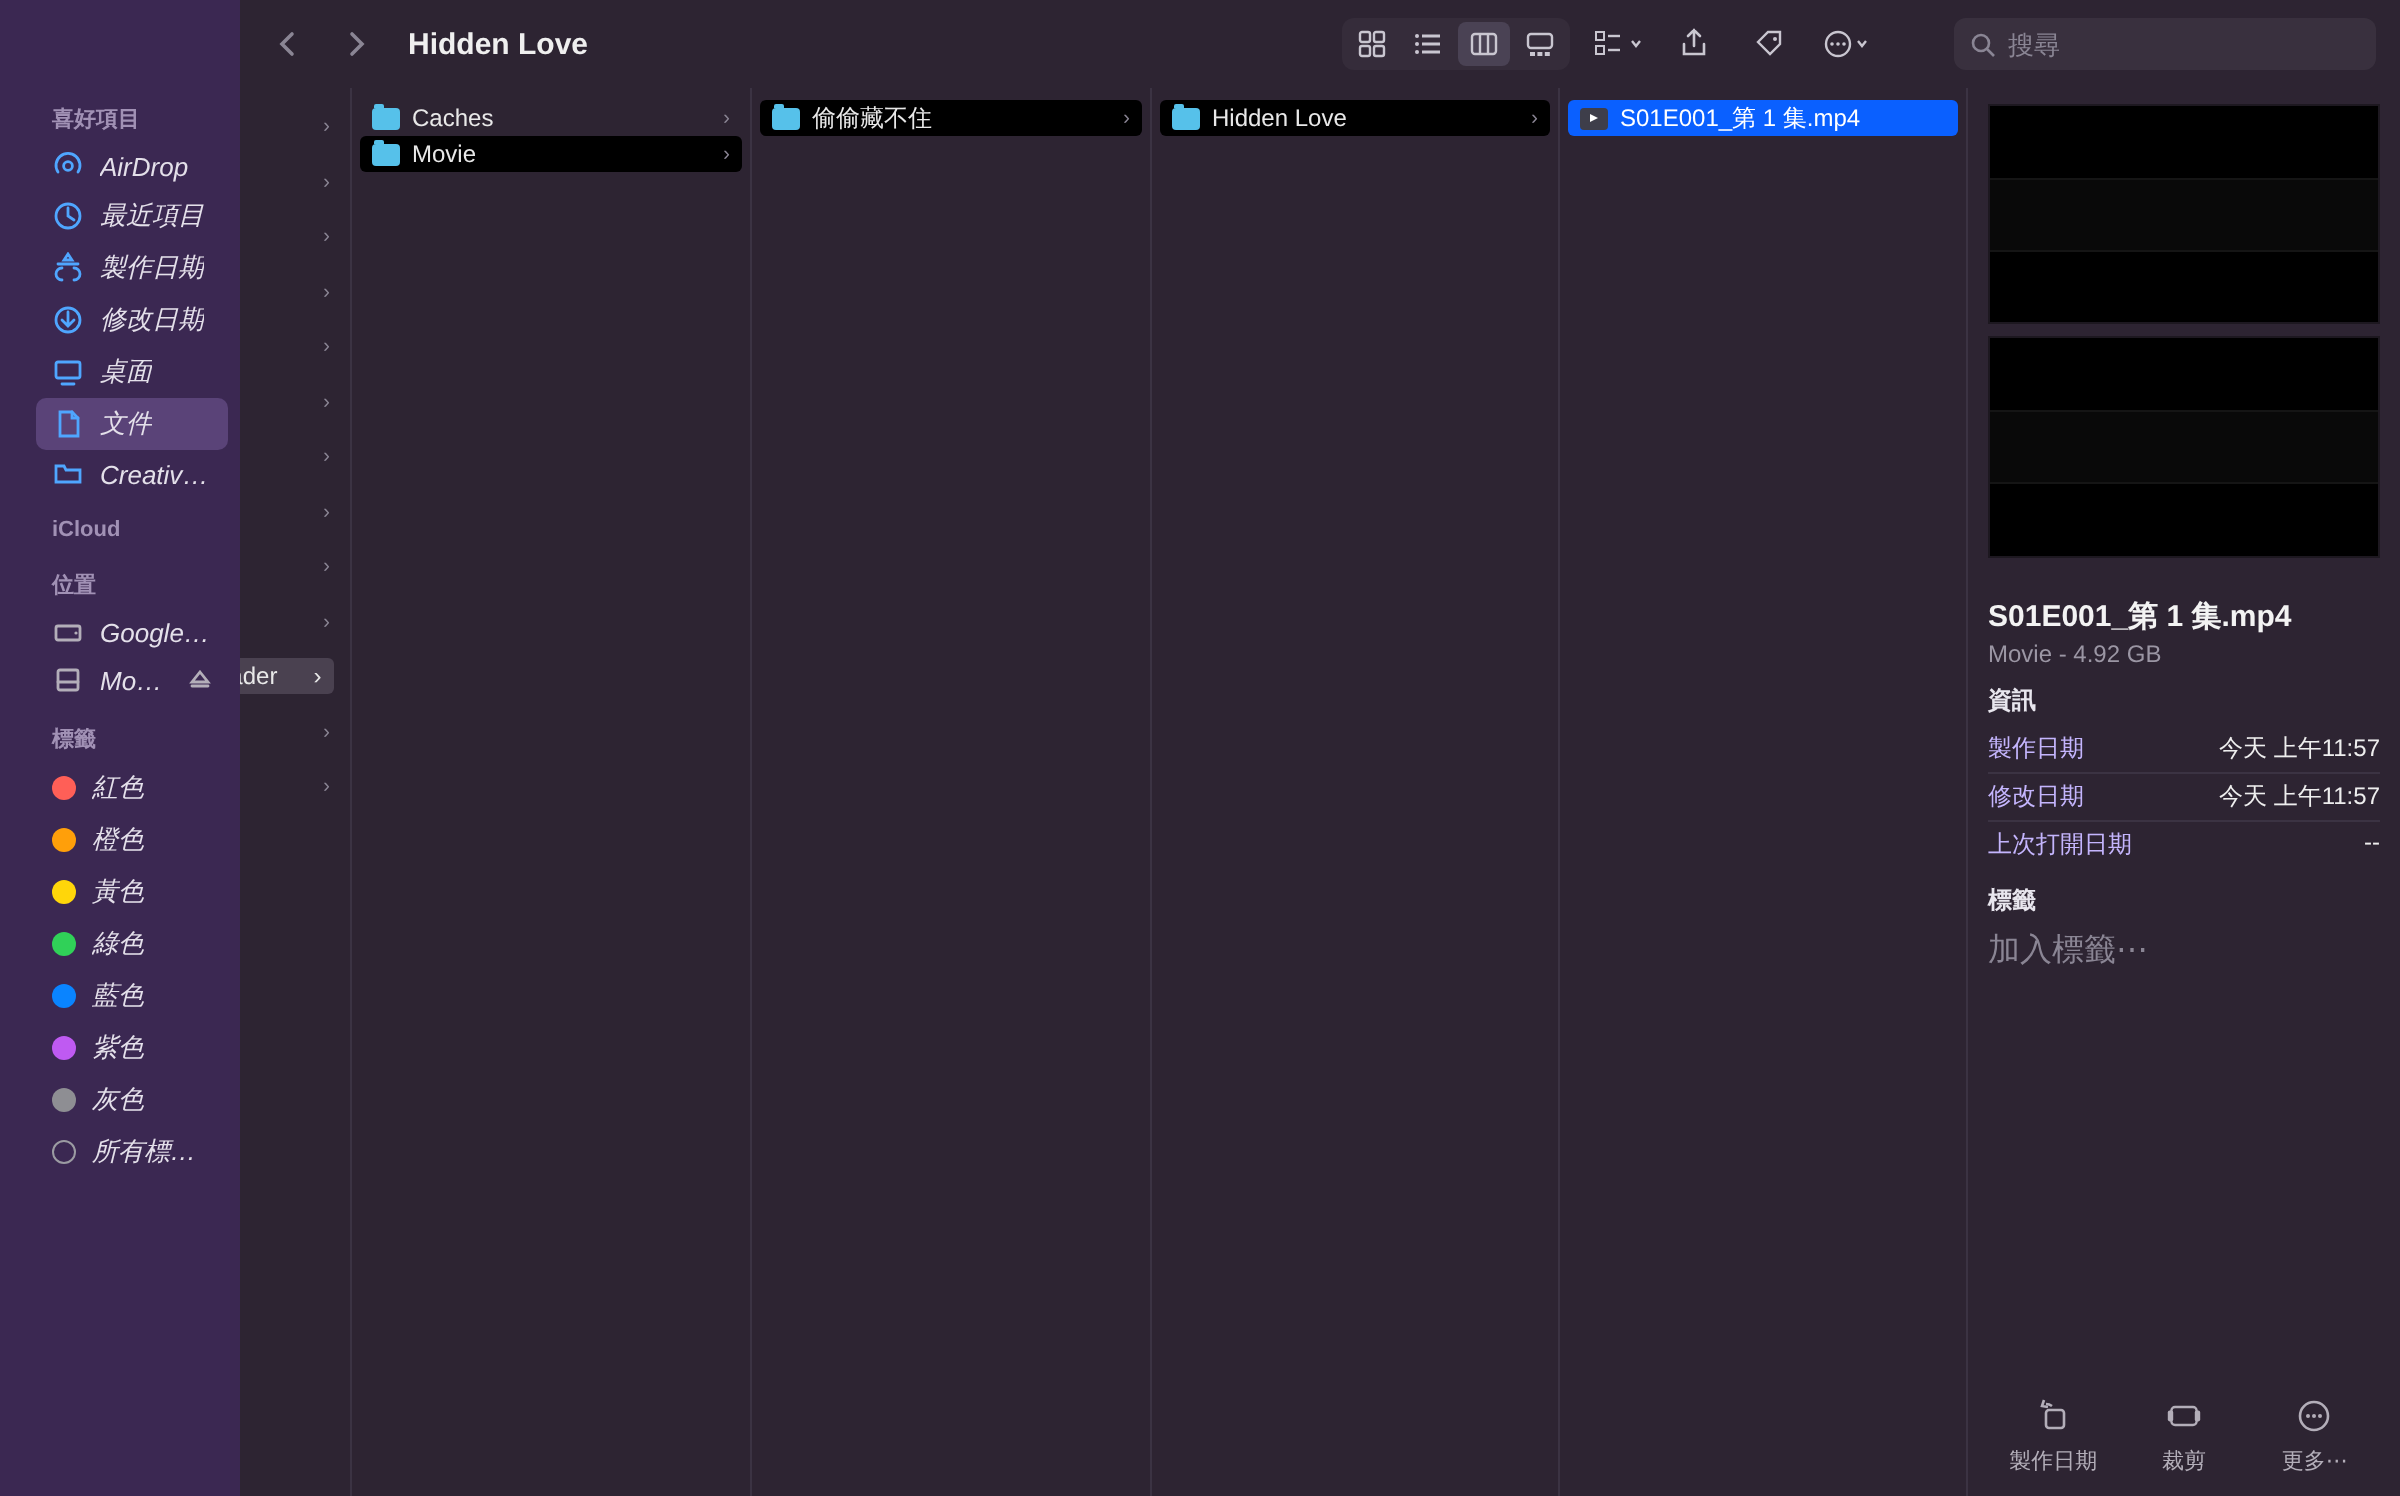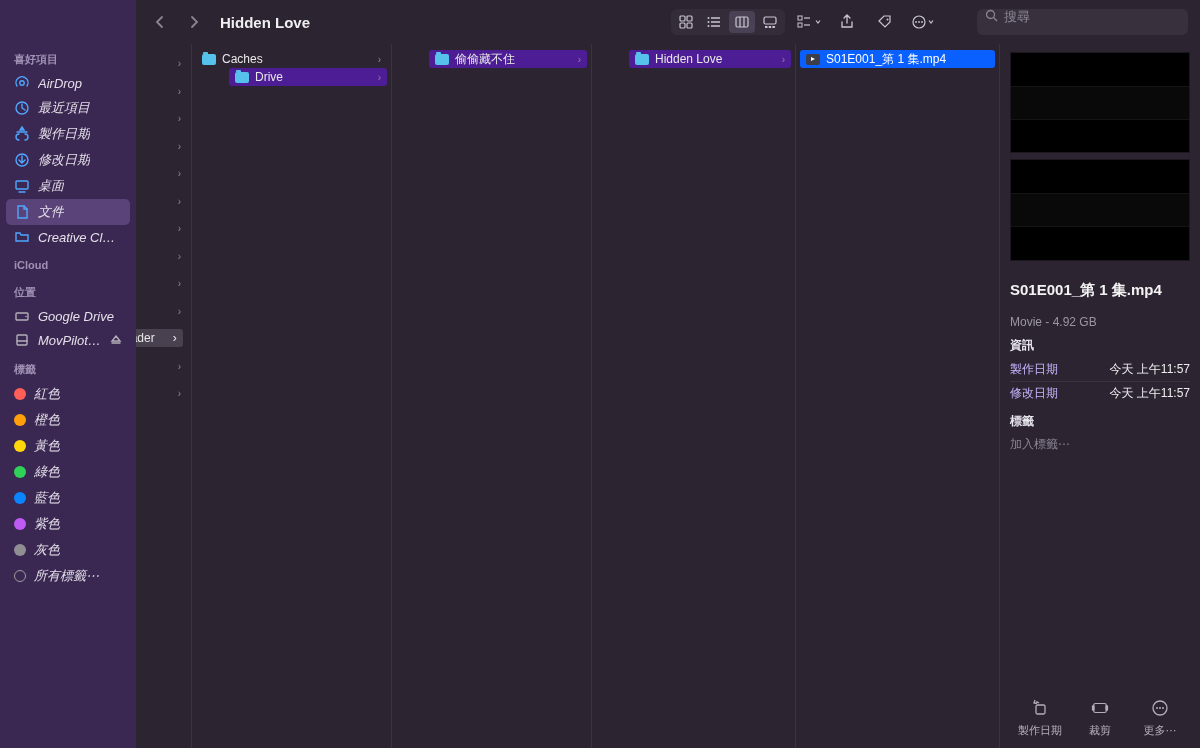--- a/index.html
+++ b/index.html
@@ -1,19 +1,19 @@
 <!DOCTYPE html>
 <html><head>
 <meta charset="utf-8">
 <style>
 * { margin: 0; padding: 0; box-sizing: border-box; font-family: -apple-system, "Helvetica Neue", Arial, sans-serif; }
 body { width: 1200px; height: 748px; background: #2d2432; color: #e8e8e8; font-size: 13px; overflow: hidden; display: flex; }
 
 
-.sidebar { width: 136px; background: #3b2852; height: 100%; padding: 42px 6px 6px 6px; overflow: hidden; }
+.sidebar { width: 120px; background: #3b2852; height: 100%; padding: 42px 6px 6px 18px; overflow: hidden; }
 .sidebar-section-title { font-size: 11px; color: #a191b5; font-weight: 600; padding: 4px 8px; margin-top: 6px; }
 .sidebar-item { display: flex; align-items: center; gap: 8px; padding: 4px 8px; border-radius: 5px; cursor: default; color: #e4e0ea; white-space: nowrap; overflow: hidden; text-overflow: ellipsis; }
 .sidebar-item.active { background: #5a4378; }
 .sidebar-item .icon { width: 16px; height: 16px; flex: none; display: flex; align-items: center; justify-content: center; color: #4fa6ff; }
 .sidebar-item .label { overflow: hidden; text-overflow: ellipsis; font-style: italic; }
 .tag-dot { width: 12px; height: 12px; border-radius: 50%; flex: none; }
 .red{background:#ff5f57}.orange{background:#ff9f0a}.yellow{background:#ffd60a}.green{background:#30d158}.blue{background:#0a84ff}.purple{background:#bf5af2}.gray{background:#8e8e93}
 .alltags { width:12px;height:12px;border-radius:50%;border:1.5px solid #9b9ba2;flex:none; }
 
 
@@ -21,58 +21,58 @@
 
 
 .toolbar { height: 44px; display: flex; align-items: center; padding: 0 12px; gap: 10px; }
 .nav-btn { width: 24px; height: 28px; display: flex; align-items: center; justify-content: center; color: #8a8594; border-radius: 4px; }
 .title { font-size: 15px; font-weight: 600; color: #efefef; margin-left: 4px; }
 .toolbar-spacer { flex: 1; }
 .view-group { display: flex; background: rgba(255,255,255,.04); border-radius: 6px; padding: 2px; gap: 2px; }
 .view-btn { width: 26px; height: 22px; display: flex; align-items: center; justify-content: center; color: #c9c6d0; border-radius: 4px; }
 .view-btn.active { background: #4a4254; }
 .tool-btn { width: 28px; height: 24px; display: flex; align-items: center; justify-content: center; color: #c9c6d0; border-radius: 4px; gap:2px; }
-.search-box { display: flex; align-items: flex-start; background: rgba(255,255,255,.06); border-radius: 6px; padding: 0 8px; height: 26px; min-width: 200px; gap: 6px; }
+.search-box { display: flex; align-items: center; background: rgba(255,255,255,.06); border-radius: 6px; padding: 0 8px; height: 26px; min-width: 200px; gap: 6px; }
 .search-box input { background: none; border: none; outline: none; color: #ddd; font-size: 13px; flex: 1; }
 .search-box input::placeholder { color: #8a8594; }
 
 
 .columns { flex: 1; display: flex; overflow: hidden; }
 .column { border-right: 1px solid #3b3343; display: flex; flex-direction: column; padding: 6px 4px; overflow-y: auto; }
 .col0 { width: 56px; }
 .colA { width: 200px; }
 .colB { width: 200px; }
 .colC { width: 204px; }
 .colD { width: 204px; }
 .row { display: flex; align-items: center; gap: 6px; padding: 1px 6px; border-radius: 3px; height: 18px; font-size: 12px; justify-content: center; }
 .row .name { flex: 1; overflow: hidden; text-overflow: ellipsis; white-space: nowrap; }
 .row .chev { color: #8a8594; font-size: 10px; }
-.row.selected-path { background: #4c1d95; margin-left: 33px; }
+.row.selected-path { background: #000000; }
 .row.selected-focus { background: #0a60ff; color: #fff; }
 .row .folder-icon { width: 14px; height: 11px; background: #56c1ea; border-radius: 2px; position: relative; }
 .row .folder-icon::before { content: ''; position: absolute; top: -2px; left: 1px; width: 5px; height: 2px; background: #56c1ea; border-radius: 1px 1px 0 0; }
 .row .video-icon { width: 14px; height: 11px; background: #3e3e4a; border-radius: 2px; display:flex;align-items:center;justify-content:center; }
 .row .video-icon::after{content:'';width:0;height:0;border-left:4px solid #fff;border-top:2.5px solid transparent;border-bottom:2.5px solid transparent;}
 .col0 .row { justify-content: flex-end; }
 .col0 .row .chev { margin-left: auto; }
 .col0 .ghost-label{position:absolute;background:#4a4150;padding:1px 6px;border-radius:3px;font-size:12px;display:flex;align-items:center;gap:4px;height:18px;}
 
 
 .preview { flex: 1; padding: 8px 10px 10px 10px; display: flex; flex-direction: column; }
 .preview-img { width: 100%; aspect-ratio: 16/9; background: #000; border:1px solid #1d1820; margin-bottom: 4px; display:flex;flex-direction:column; }
 .preview-img .bar{height:33%;background:#000;}
 .preview-img .mid{flex:1;background:#090909;border-top:1px solid #151515;border-bottom:1px solid #151515;}
 .prev-title { font-size: 15px; font-weight: 600; color: #f3f3f3; margin-top: 16px; }
-.prev-sub { font-size: 12px; color: #9b96a4; margin-top: 15px; }
+.prev-sub { font-size: 12px; color: #9b96a4; margin-top: 2px; }
 .prev-heading { font-size: 12px; font-weight: 600; color: #e8e6ee; margin-top: 8px; margin-bottom: 4px; }
 .info-row { display: flex; justify-content: space-between; font-size: 12px; padding: 3px 0; border-bottom: 1px solid #3b3343; }
 .info-row:last-of-type { border-bottom: none; }
 .info-row .lbl { color: #c4b5fd; }
 .info-row .val { color: #eee; text-align: right; }
-.add-tag { color: #8a8594; font-size: 12px; margin-top: 2px; }
+.add-tag { color: #8a8594; font-size: 16px; margin-top: 2px; }
 .preview-footer { margin-top: auto; display: flex; justify-content: space-around; padding-top: 10px; }
 .footer-btn { display: flex; flex-direction: column; align-items: center; gap: 6px; color: #b3aeb9; font-size: 11px; width: 56px; }
 .footer-btn .ficon { width: 18px; height: 18px; display:flex;align-items:center;justify-content:center; }
 
 svg { display: block; }
 </style>
 </head>
 <body>
 
 <div class="sidebar">
@@ -343,21 +343,21 @@
         </div>
       </div>
     <div class="column colA" id="colA">
         <div class="row">
           <span class="folder-icon"></span>
           <span class="name">Caches</span>
           <span class="chev">›</span>
         </div>
         <div class="row selected-path">
           <span class="folder-icon"></span>
-          <span class="name">Drive</span>
+          <span class="name">Movie</span>
           <span class="chev">›</span>
         </div>
       </div>
     <div class="column colB" id="colB">
         <div class="row selected-path">
           <span class="folder-icon"></span>
           <span class="name">偷偷藏不住</span>
           <span class="chev">›</span>
         </div>
       </div>
@@ -391,20 +391,24 @@
       <div class="prev-heading">資訊</div>
       <div id="info-rows">
           <div class="info-row">
             <span class="lbl">製作日期</span>
             <span class="val">今天 上午11:57</span>
           </div>
           <div class="info-row">
             <span class="lbl">修改日期</span>
             <span class="val">今天 上午11:57</span>
           </div>
+          <div class="info-row">
+            <span class="lbl">上次打開日期</span>
+            <span class="val">--</span>
+          </div>
         </div>
       <div class="prev-heading">標籤</div>
       <div class="add-tag">加入標籤⋯</div>
       <div class="preview-footer">
         <div class="footer-btn">
           <span class="ficon">
               <svg width="18" height="18" viewBox="0 0 18 18">
                 <rect x="5" y="6" width="9" height="9" rx="1.5" stroke="currentColor" fill="none" stroke-width="1.3"></rect>
                 <path d="M5 3 a5 5 0 0 1 3 1" stroke="currentColor" fill="none" stroke-width="1.3"></path>
                 <path d="M4 1 L3 4 L6 4.5" stroke="currentColor" fill="none" stroke-width="1.3"></path>

